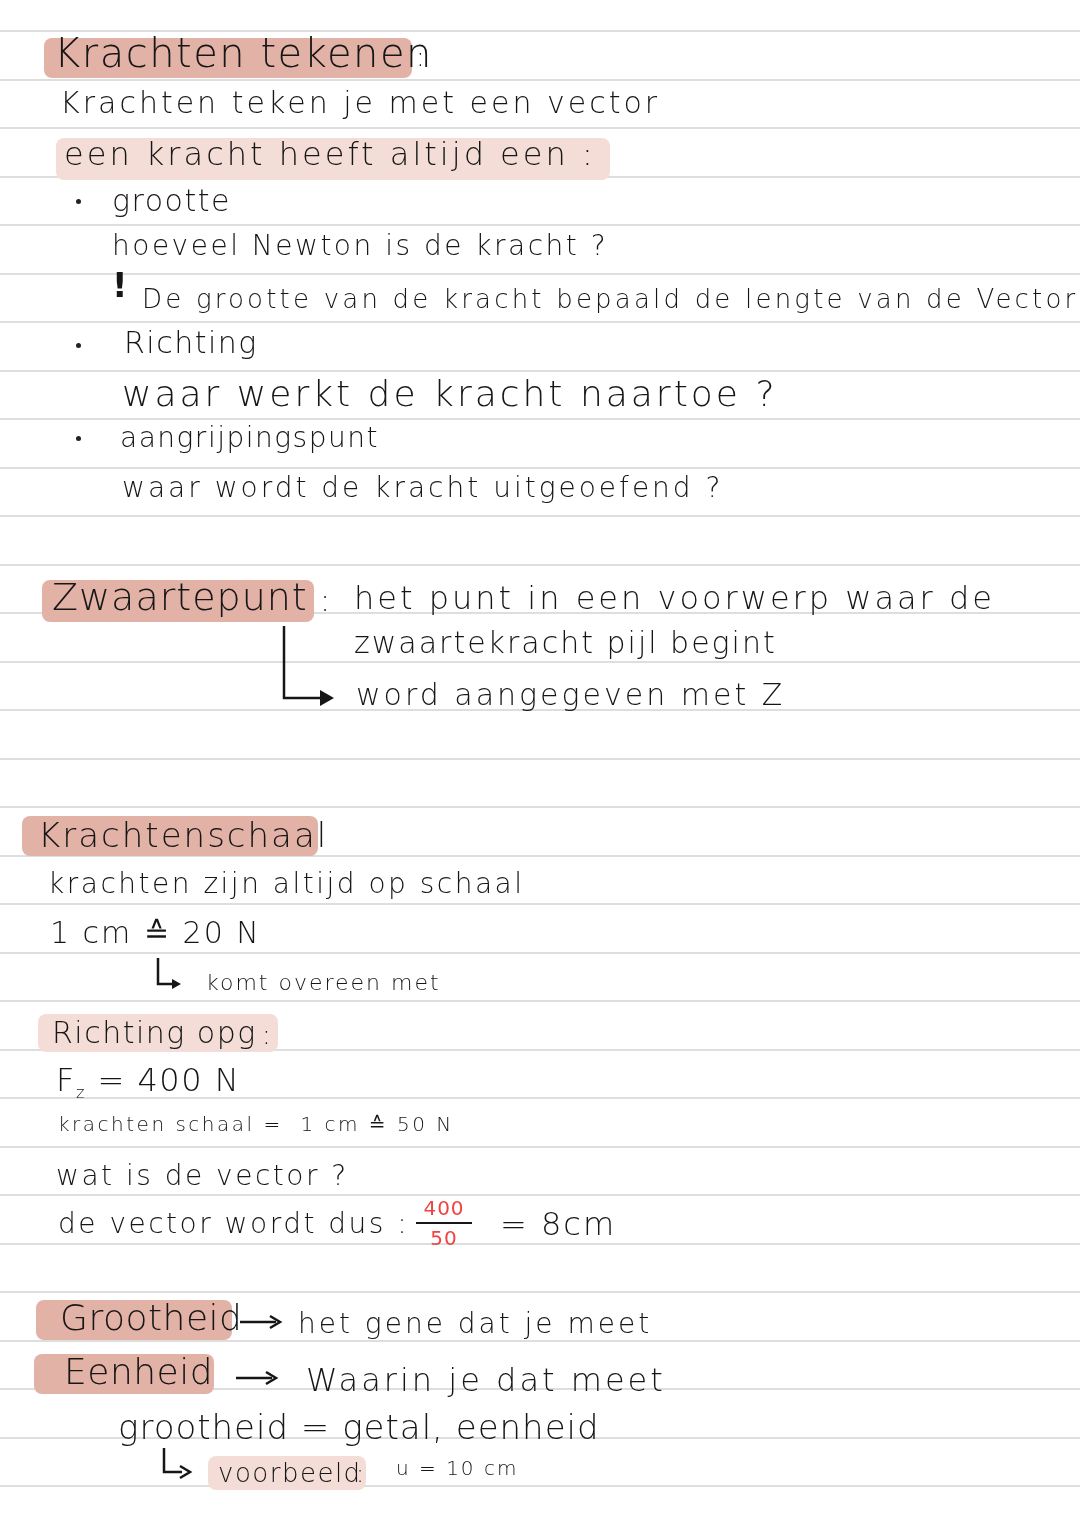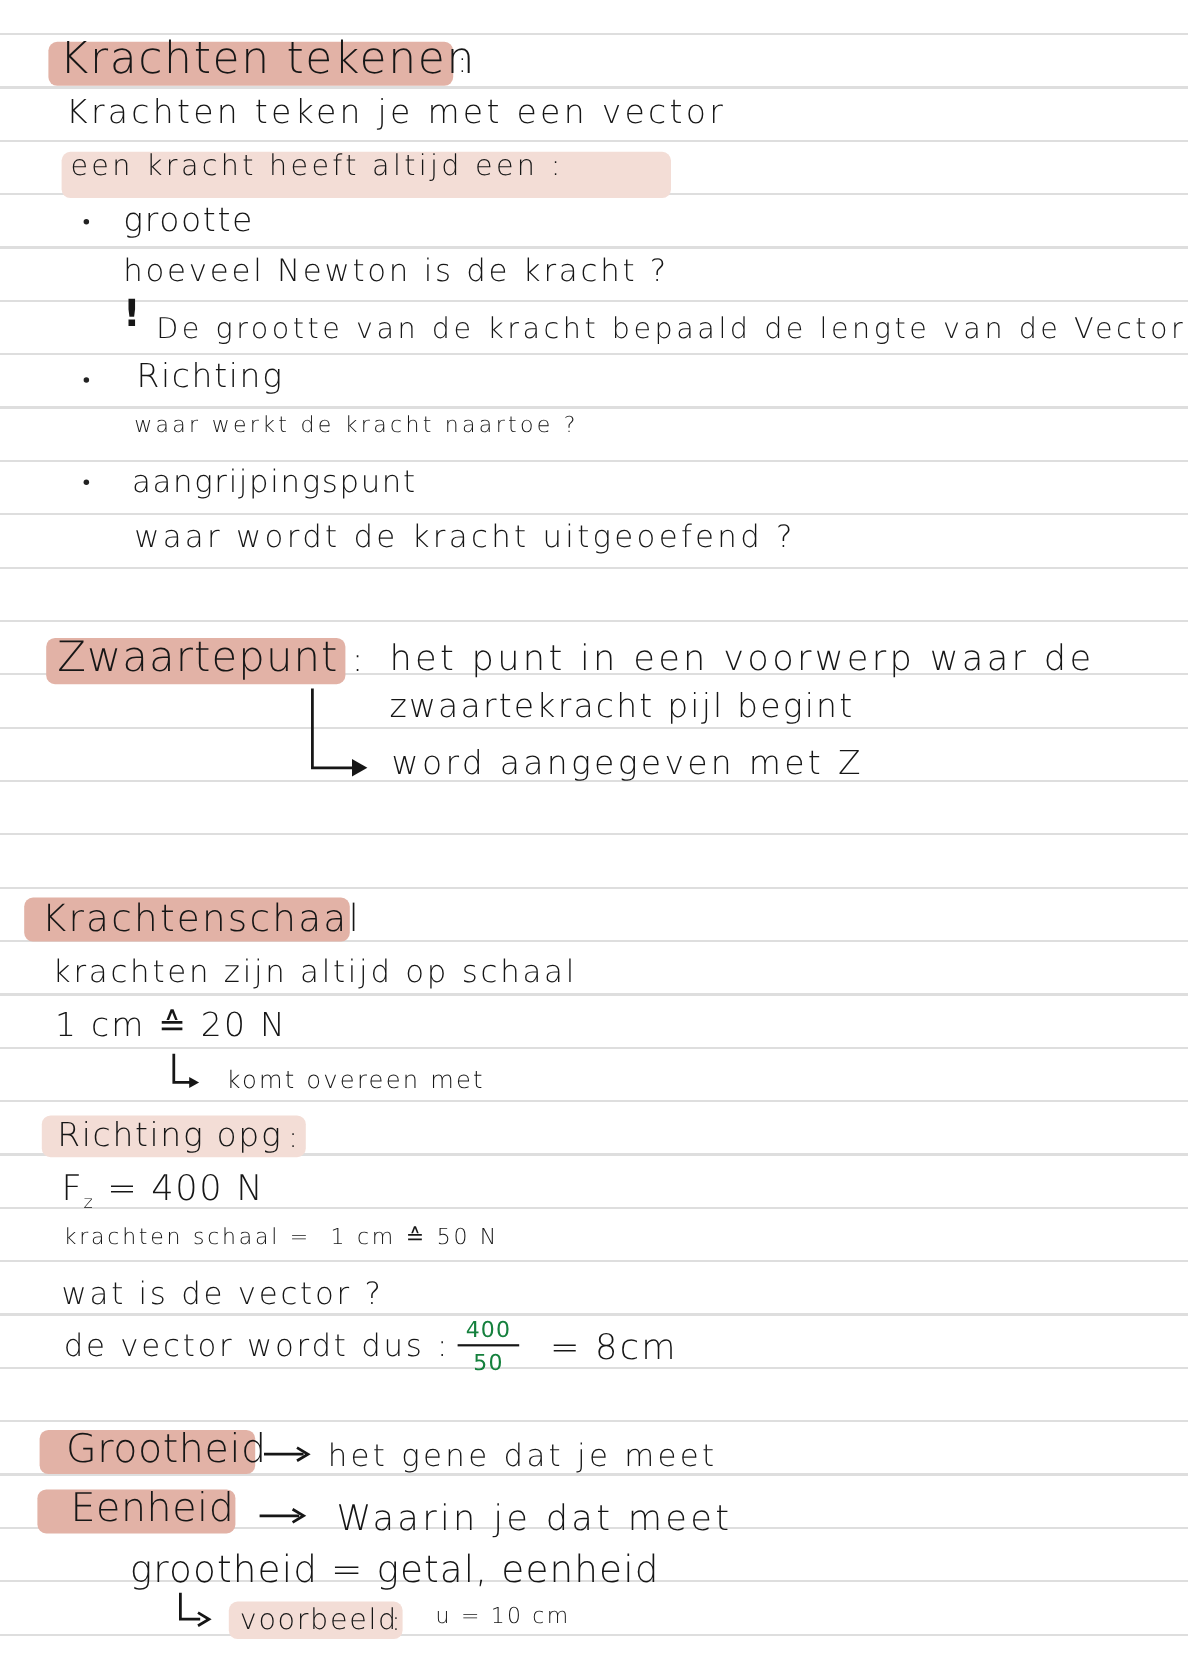--- a/index.html
+++ b/index.html
@@ -42,47 +42,47 @@
     .bullet {
       position: absolute;
       width: 5px; height: 5px; border-radius: 50%;
       background: #222;
     }
     .arrow-svg { position: absolute; overflow: visible; }
     .frac {
       position: absolute;
       display: flex; flex-direction: column; align-items: center;
       font-family: "DejaVu Sans", sans-serif;
-      font-size: 20px; letter-spacing: 1px; color: #15803d;
+      font-size: 20px; letter-spacing: 1px; color: #ef4444;
     }
     .frac .bar { width: 56px; height: 2px; background: #161616; margin: 2px 0; }
   </style>
 </head>
 <body>
 
 <div class="paper"></div>
 
 <div class="hl" style="left:44px; top:38px; width:368px; height:40px;"></div>
 <div class="t" style="left:54px; top:33px; font-size:40px;">Krachten tekenen</div>
 <div class="t" style="left:416px; top:44px; font-size:26px;">:</div>
 
 <div class="t" style="left:60px; top:88px; font-size:30px; letter-spacing:3px;">Krachten teken je met een vector</div>
 
 <div class="hl light" style="left:56px; top:138px; width:554px; height:42px;"></div>
-<div class="t" style="left:64px; top:138px; font-size:26px; letter-spacing:3px;">een kracht heeft altijd een :</div>
+<div class="t" style="left:64px; top:138px; font-size:32px; letter-spacing:3px;">een kracht heeft altijd een :</div>
 
 <div class="bullet" style="left:76px; top:199px;"></div>
 <div class="t" style="left:112px; top:186px; font-size:30px;">grootte</div>
 <div class="t" style="left:112px; top:232px; font-size:28px; letter-spacing:2.5px;">hoeveel Newton is de kracht ?</div>
 <div class="t" style="left:112px; top:268px; font-size:34px; font-weight:bold;">!</div>
 <div class="t" style="left:142px; top:286px; font-size:26px; letter-spacing:3.2px;">De grootte van de kracht bepaald de lengte van de Vector</div>
 
 <div class="bullet" style="left:76px; top:343px;"></div>
 <div class="t" style="left:124px; top:328px; font-size:30px;">Richting</div>
-<div class="t" style="left:122px; top:376px; font-size:20px; letter-spacing:3px;">waar werkt de kracht naartoe ?</div>
+<div class="t" style="left:122px; top:376px; font-size:36px; letter-spacing:3px;">waar werkt de kracht naartoe ?</div>
 
 <div class="bullet" style="left:76px; top:436px;"></div>
 <div class="t" style="left:120px; top:424px; font-size:28px;">aangrijpingspunt</div>
 <div class="t" style="left:122px; top:474px; font-size:28px; letter-spacing:3px;">waar wordt de kracht uitgeoefend ?</div>
 
 <div class="hl" style="left:42px; top:580px; width:272px; height:42px;"></div>
 <div class="t" style="left:52px; top:578px; font-size:38px; letter-spacing:1px;">Zwaartepunt</div>
 <div class="t" style="left:320px; top:586px; font-size:30px;">:</div>
 <div class="t" style="left:354px; top:582px; font-size:32px; letter-spacing:3px;">het punt in een voorwerp waar de</div>
 <div class="t" style="left:354px; top:628px; font-size:30px; letter-spacing:2px;">zwaartekracht pijl begint</div>

